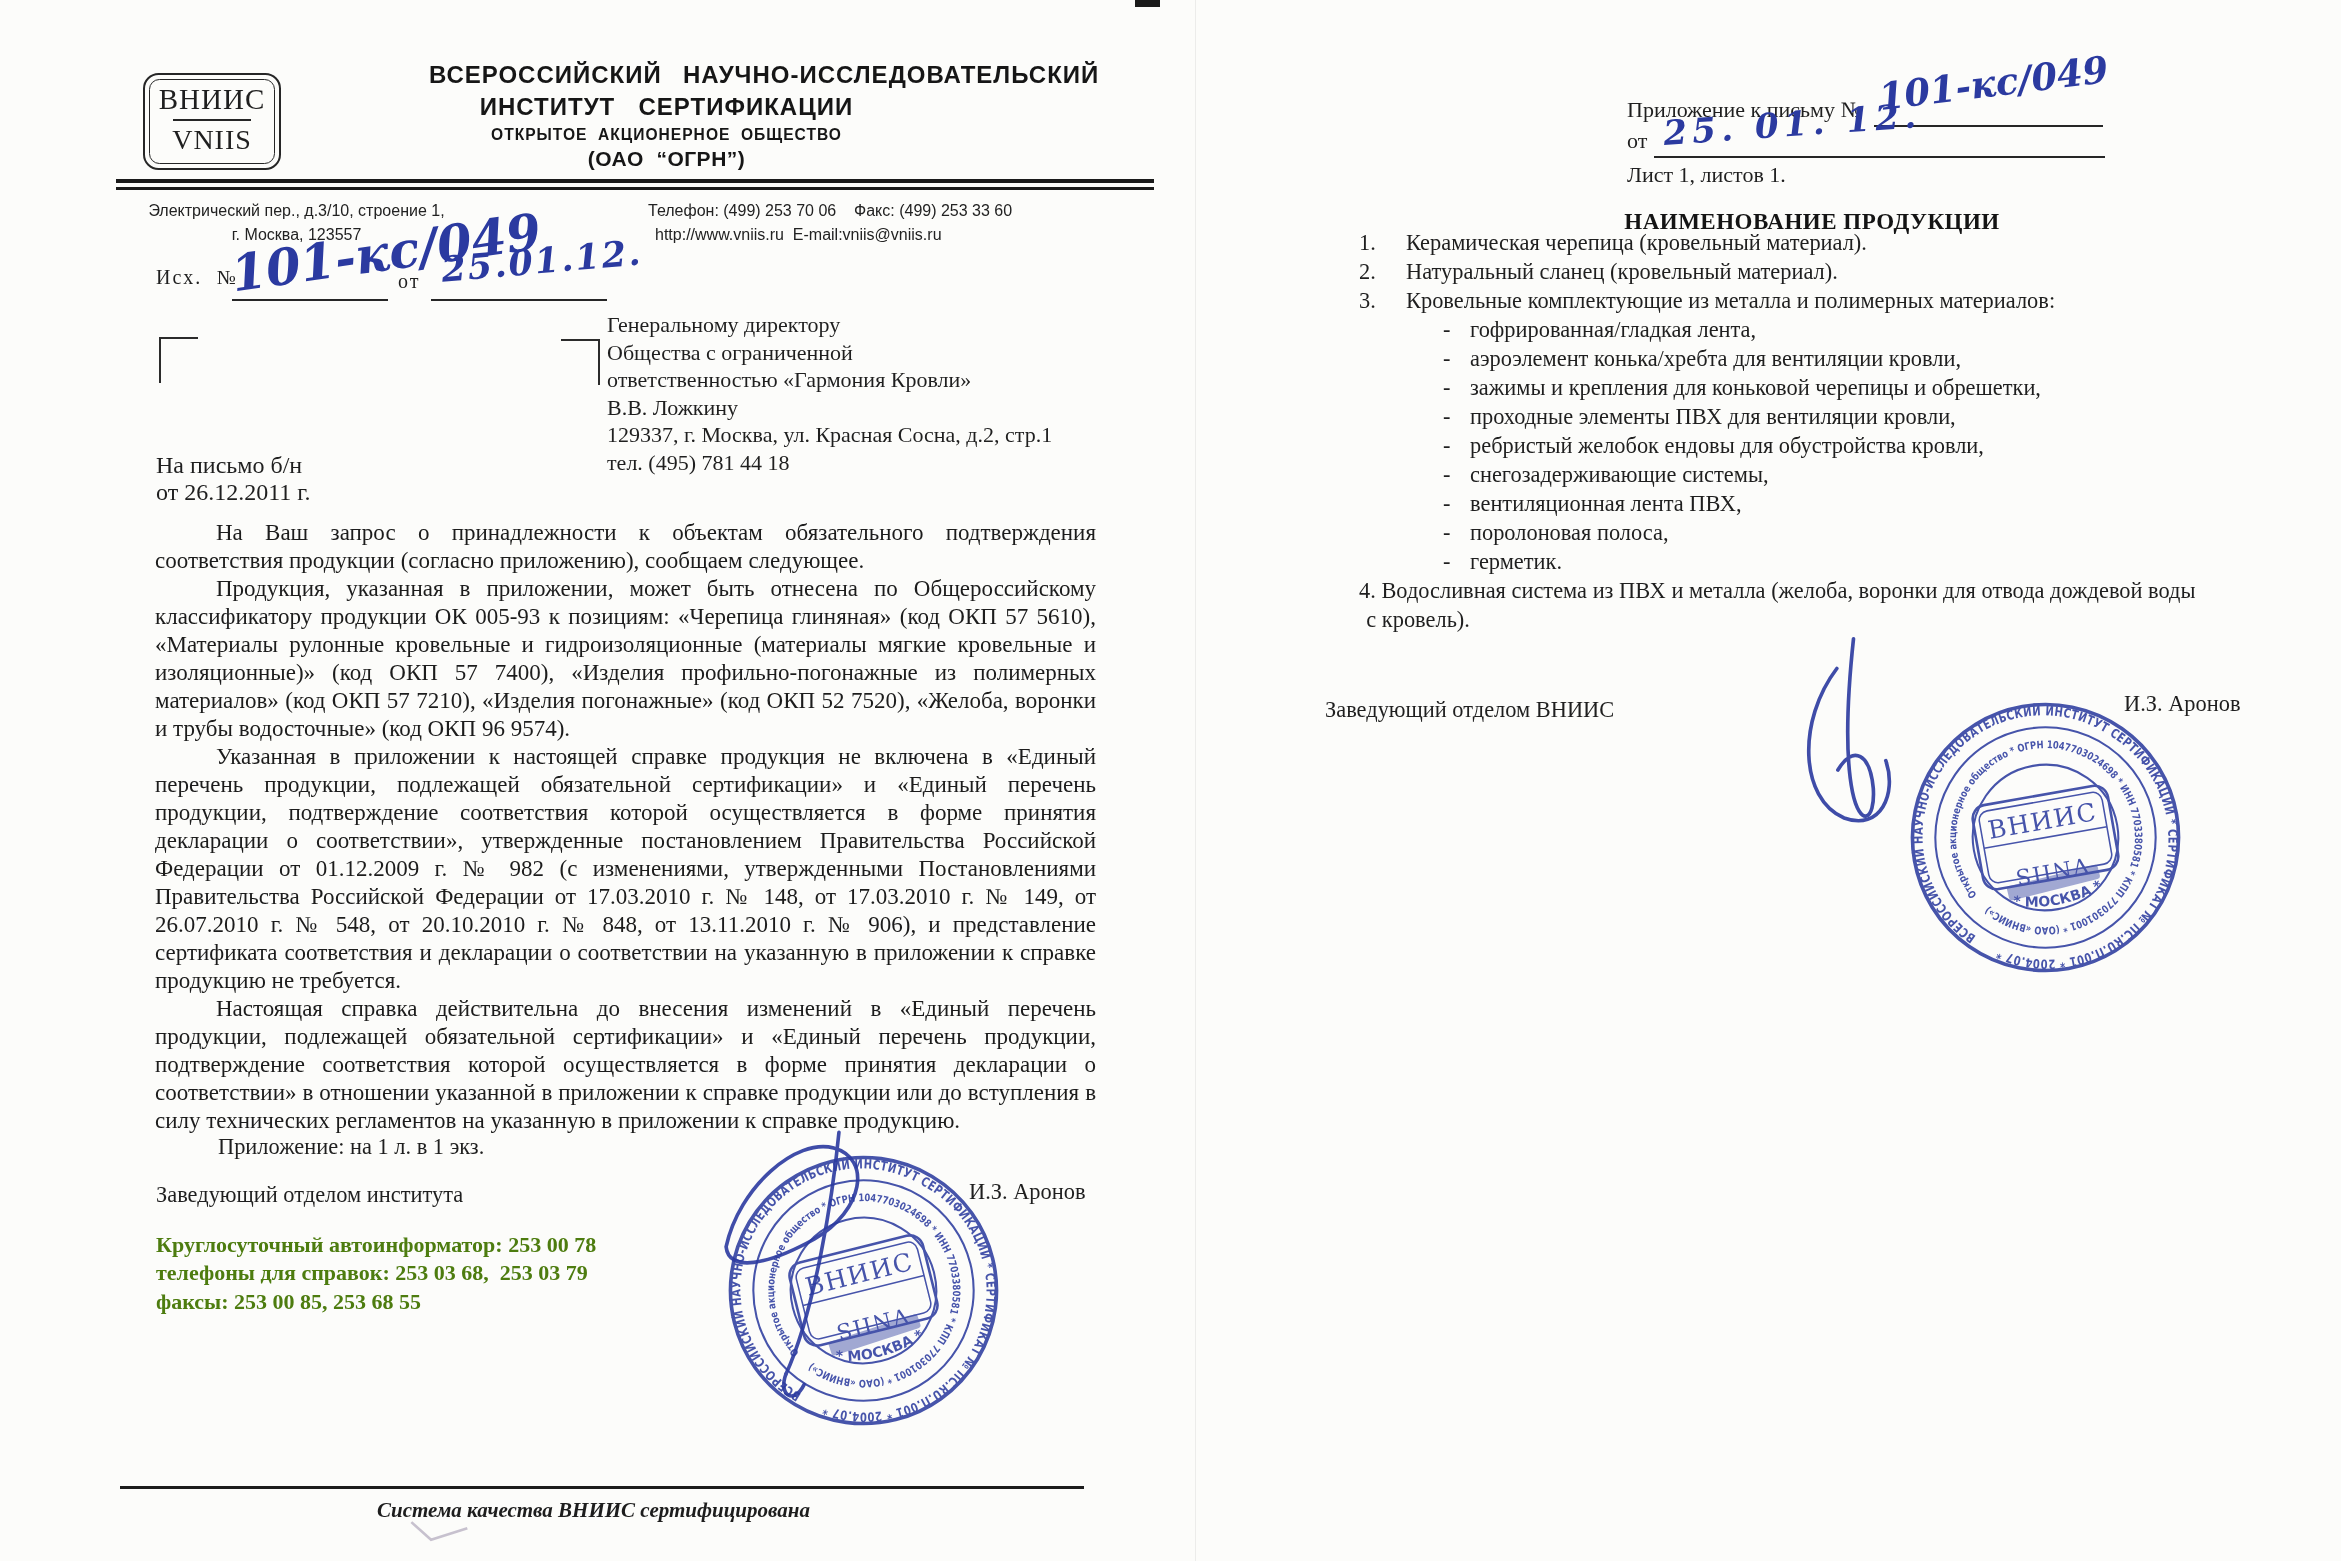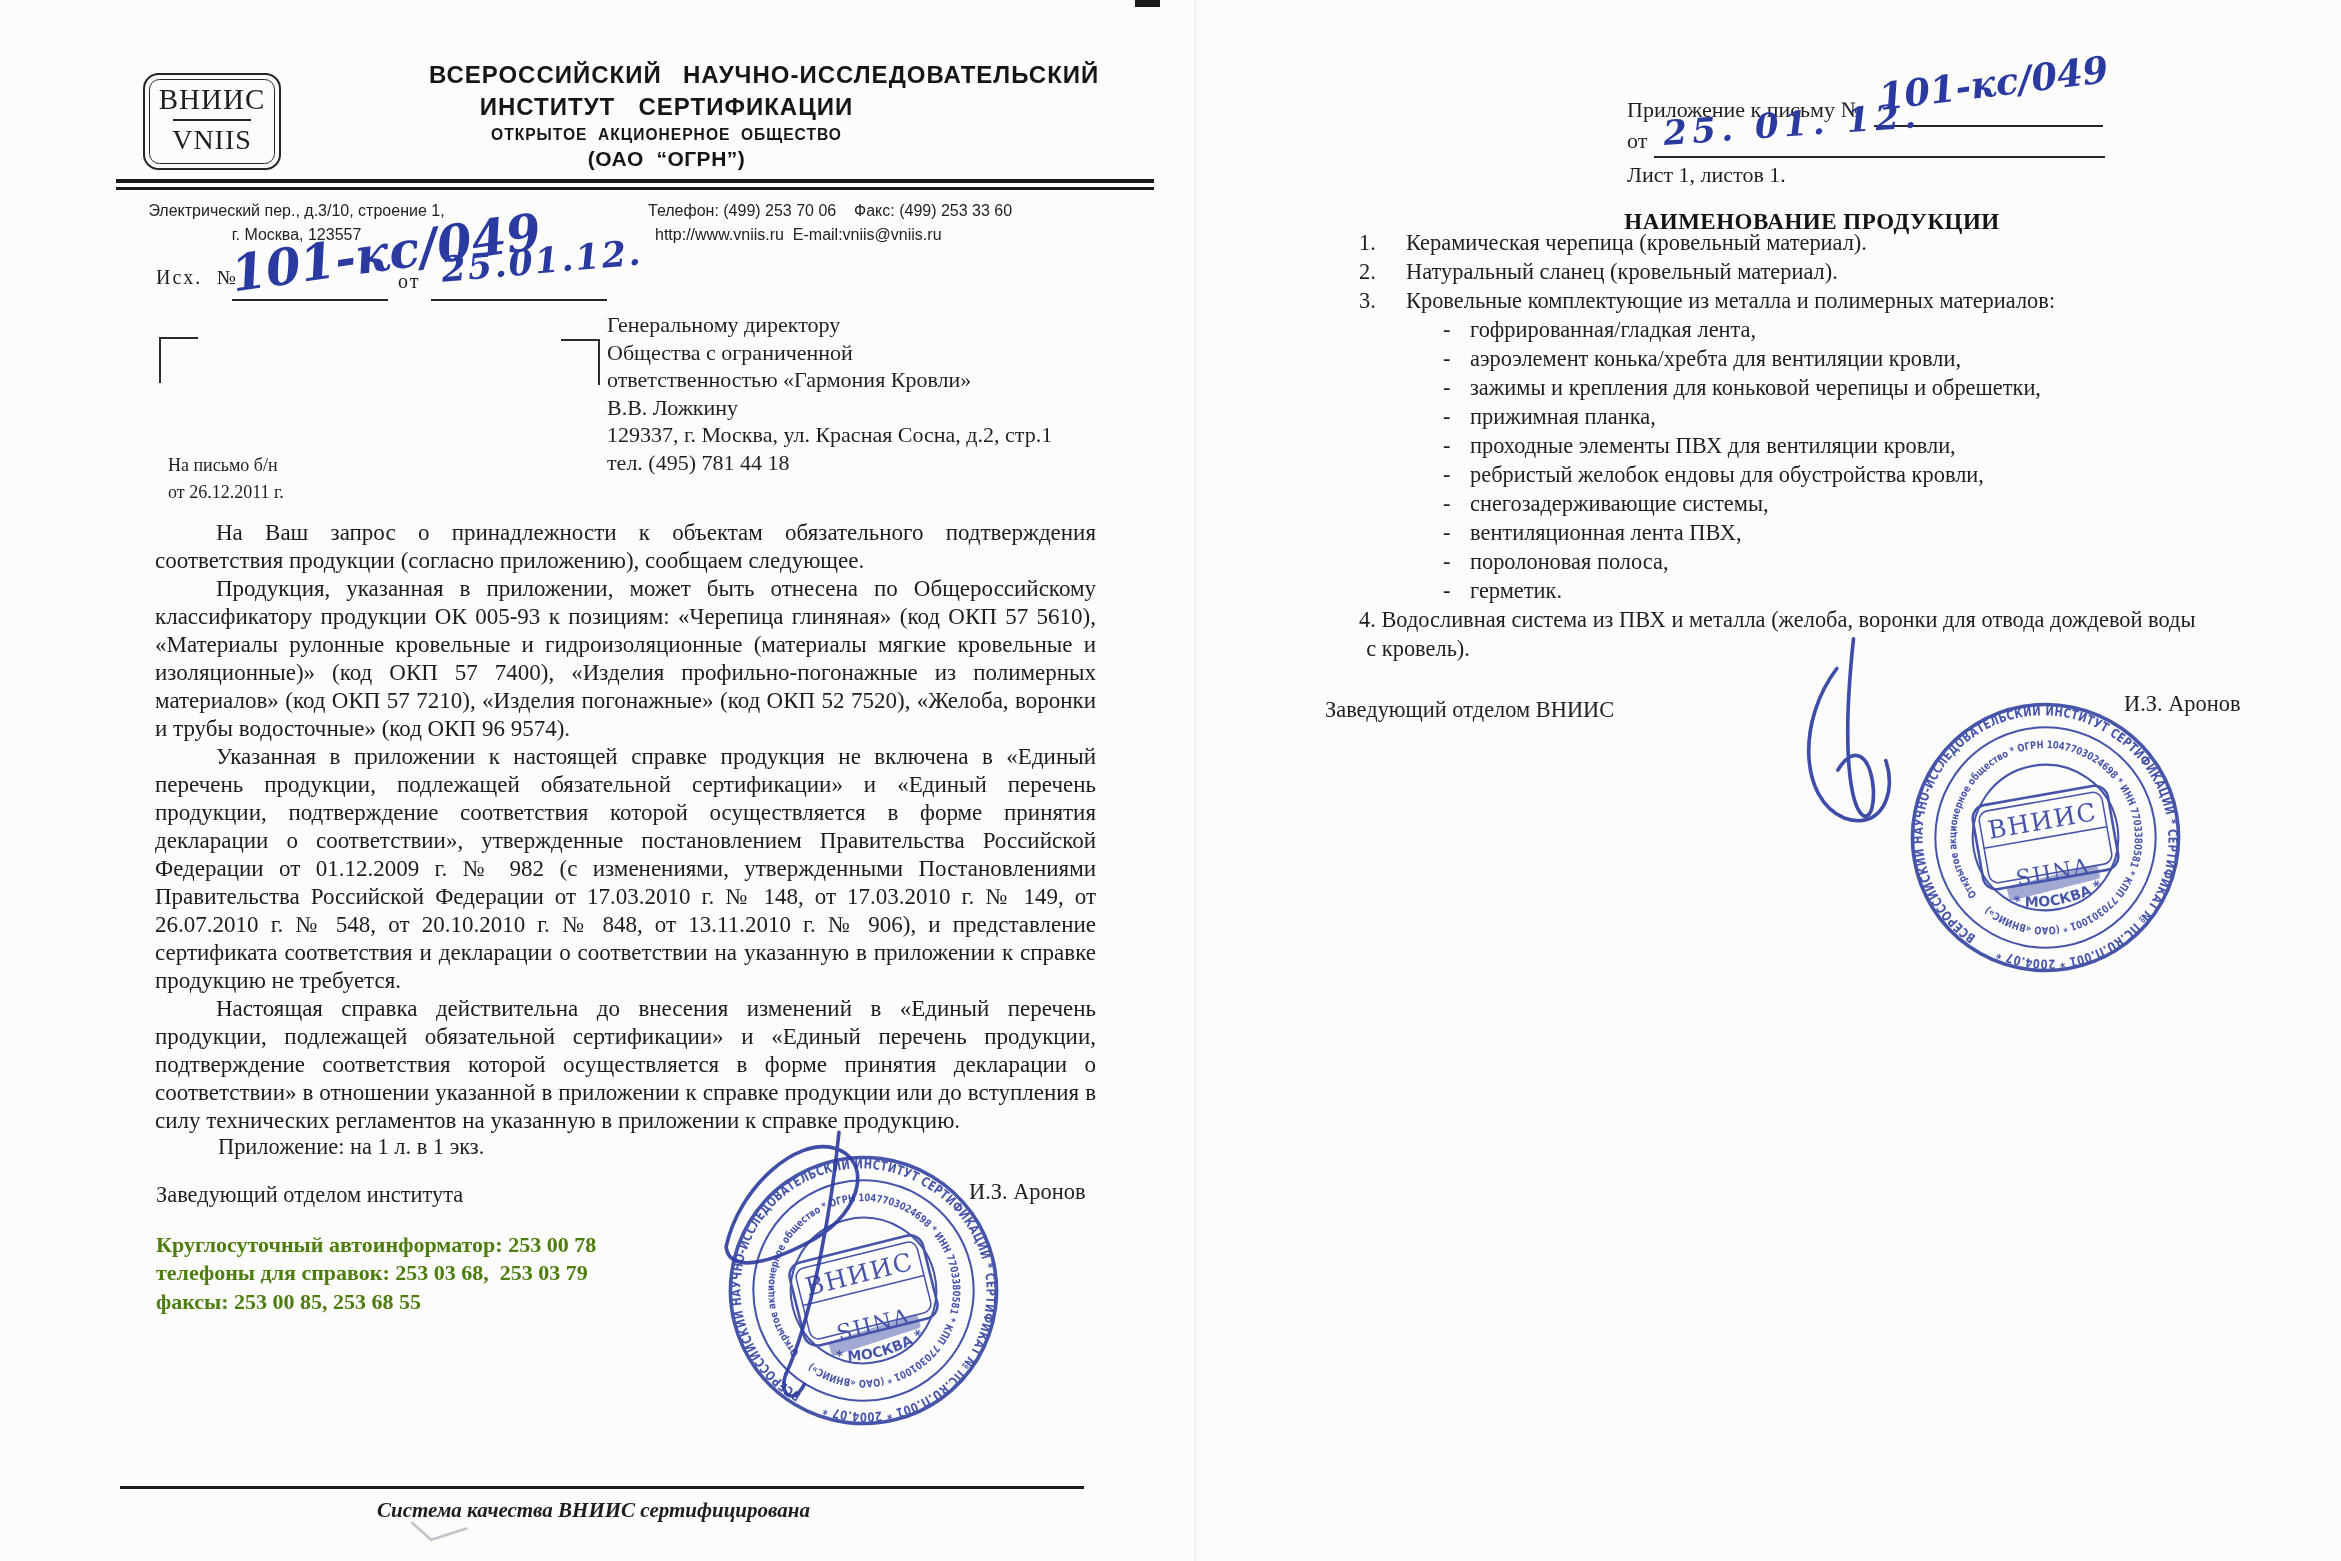--- a/index.html
+++ b/index.html
@@ -28,21 +28,21 @@
   
   .reflbl{font-size:20px;letter-spacing:2.1px;}
   .uline{position:absolute;height:0;border-bottom:2.1px solid #262626;}
   .hw{font-family:"DejaVu Serif",serif;font-style:italic;color:#2b3aa0;font-weight:600;}
   
   .crn-l{position:absolute;left:159px;top:337px;width:37px;height:44px;
          border-top:2.1px solid #2b2b2b;border-left:2.1px solid #2b2b2b;}
   .crn-r{position:absolute;left:561px;top:339px;width:37px;height:44px;
          border-top:2.1px solid #2b2b2b;border-right:2.1px solid #2b2b2b;}
   .recip{position:absolute;left:607px;top:311px;font-size:22px;line-height:27.6px;}
-  .re{font-size:18px;line-height:27.6px;margin-left:12px;}
+  .re{font-size:24px;line-height:27.6px;}
   .bodytxt{position:absolute;left:155px;top:519px;width:941px;font-size:23px;line-height:28px;
            text-align:justify;color:#1c1c1c;}
   .bodytxt p{margin:0;text-indent:61px;}
   .att{font-size:22.4px;}
   .sig-line{font-size:22.4px;}
   .info{font-size:22px;line-height:28px;font-weight:bold;color:#4d7c0f;font-family:Liberation Serif, serif;}
   .botrule{position:absolute;left:120px;top:1486px;width:964px;height:3.1px;background:#1c1c1c;}
   .footer-it{left:271px;top:1498px;width:645px;font-size:21px;text-align:center;color:#1d1d1d;}
   
   .r-h{font-size:22px;}
@@ -181,21 +181,20 @@
 
     <div class="t b r-title">НАИМЕНОВАНИЕ ПРОДУКЦИИ</div>
 
     <div class="rlist">
       <div class="row"><span class="num">1.</span><span>Керамическая черепица (кровельный материал).</span></div>
       <div class="row"><span class="num">2.</span><span>Натуральный сланец (кровельный материал).</span></div>
       <div class="row"><span class="num">3.</span><span>Кровельные комплектующие из металла и полимерных материалов:</span></div>
       <div class="row sub"><span class="mk">-</span><span>гофрированная/гладкая лента,</span></div>
       <div class="row sub"><span class="mk">-</span><span>аэроэлемент конька/хребта для вентиляции кровли,</span></div>
       <div class="row sub"><span class="mk">-</span><span>зажимы и крепления для коньковой черепицы и обрешетки,</span></div>
-      <div class="row sub"><span class="mk">-</span><span>прижимная планка,</span></div>
       <div class="row sub"><span class="mk">-</span><span>проходные элементы ПВХ для вентиляции кровли,</span></div>
       <div class="row sub"><span class="mk">-</span><span>ребристый желобок ендовы для обустройства кровли,</span></div>
       <div class="row sub"><span class="mk">-</span><span>снегозадерживающие системы,</span></div>
       <div class="row sub"><span class="mk">-</span><span>вентиляционная лента ПВХ,</span></div>
       <div class="row sub"><span class="mk">-</span><span>поролоновая полоса,</span></div>
       <div class="row sub"><span class="mk">-</span><span>герметик.</span></div>
       <div class="row">4. Водосливная система из ПВХ и металла (желоба, воронки для отвода дождевой воды</div>
       <div class="row" style="padding-left:7.3px;">с кровель).</div>
     </div>
 

